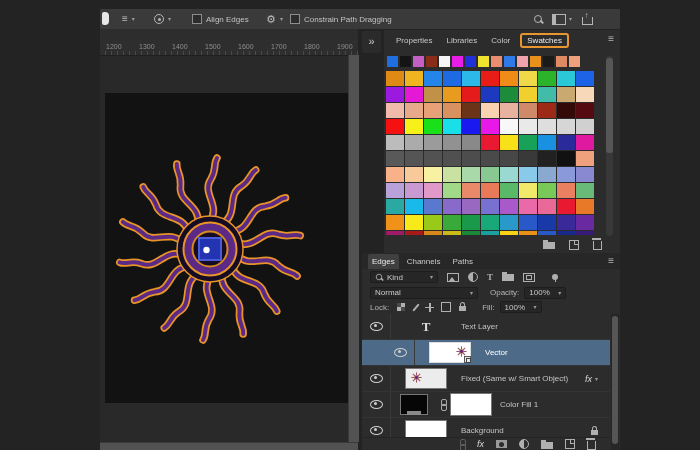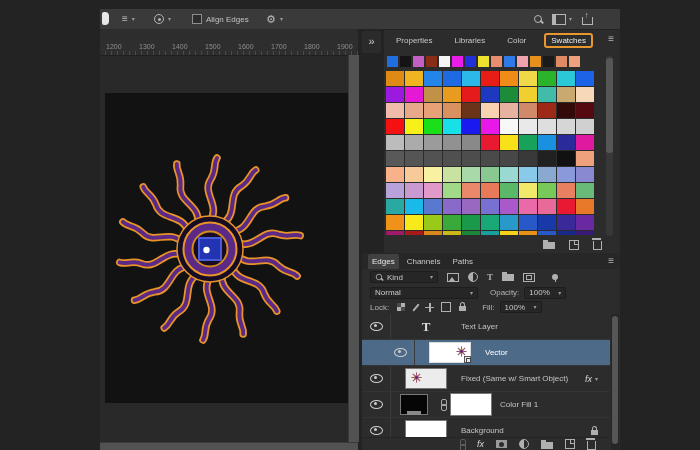--- a/index.html
+++ b/index.html
@@ -37,21 +37,21 @@
   
   .panel{background:#2c2c2c;}
   .ptab{font-size:8px;color:#c8c8c8;padding:3px 4px;cursor:default;}
   .ptab.annot{border:2px solid #e8962e;border-radius:3px;padding:1px 5px;color:#eee;}
   .ptab.active{background:#404040;color:#e8e8e8;border-radius:2px 2px 0 0;}
   .menu-glyph{position:absolute;right:6px;top:3px;font-size:10px;color:#b5b5b5;}
   #icon-dock{left:362px;top:31px;width:19px;height:22px;background:#2b2b2b;border-radius:2px;
      color:#c8c8c8;font-size:11px;text-align:center;line-height:20px;}
   
   #swatches-panel{left:384px;top:30px;width:236px;height:223px;}
-  #sw-tabs{position:absolute;left:0;top:0;width:100%;height:20px;display:flex;align-items:center;gap:14px;padding-left:8px;box-sizing:border-box;}
+  #sw-tabs{position:absolute;left:0;top:0;width:100%;height:20px;display:flex;align-items:center;gap:6px;padding-left:8px;box-sizing:border-box;}
   #sw-recent{position:absolute;left:3px;top:26px;display:flex;gap:2px;}
   #sw-recent div{width:11px;height:11px;}
   #sw-grid{position:absolute;left:2px;top:41px;display:grid;grid-template-columns:repeat(11,18px);grid-auto-rows:15px;gap:1px;}
   #sw-cut{position:absolute;left:2px;top:201px;display:grid;grid-template-columns:repeat(11,18px);grid-auto-rows:4px;gap:1px;overflow:hidden;height:4px;}
   #sw-scroll{position:absolute;left:222px;top:26px;width:7px;height:180px;background:#383838;border-radius:3px;}
   #sw-scroll .sb{position:absolute;left:0;top:2px;width:7px;height:95px;background:#565656;border-radius:3px;}
   #sw-bottom{position:absolute;left:0;top:206px;width:100%;height:17px;display:flex;justify-content:flex-end;align-items:center;gap:14px;padding-right:18px;box-sizing:border-box;}
   
   #layers-panel{left:362px;top:253px;width:258px;height:197px;}
   #ly-tabs{position:absolute;left:0;top:0;width:100%;height:16px;background:#272727;display:flex;align-items:flex-end;gap:4px;padding-left:6px;box-sizing:border-box;}
@@ -124,20 +124,24 @@
     <span class="icon-dot-arrow"></span>
       <span class="chev">▾</span>
   </div>
   <div class="grp" style="left:92px;">
     <span class="chk"></span>
     <span class="tb-label">Align Edges</span>
   </div>
   <div class="grp" style="left:166px;">
     <span class="glyph" style="font-size:11px;">⚙</span>
       <span class="chev">▾</span>
+  </div>
+  <div class="grp" style="left:190px;">
+    <span class="chk"></span>
+    <span class="tb-label">Constrain Path Dragging</span>
   </div>
   <div class="grp" style="left:434px;gap:10px;">
     <span class="icon-search"></span>
     <span style="display:flex;align-items:center;gap:3px;">
       <span class="icon-workspace"></span>
         <span class="chev">▾</span>
     </span>
     <span class="icon-share"></span>
   </div>
 </div>

